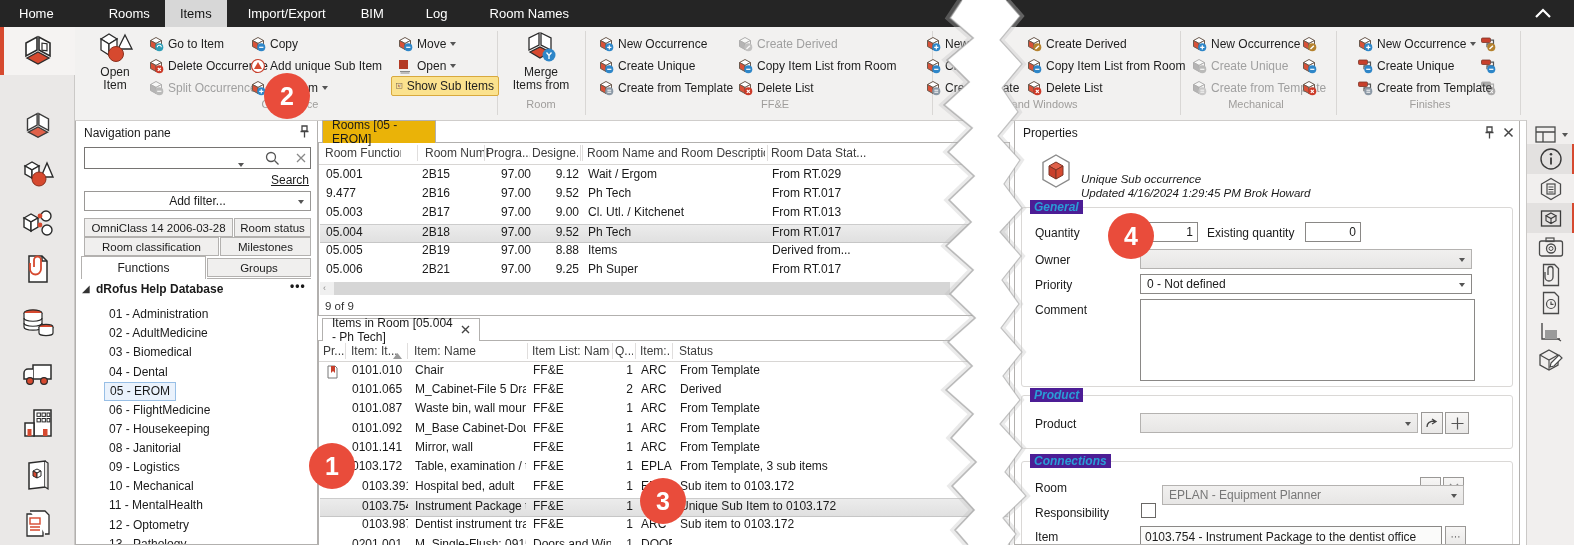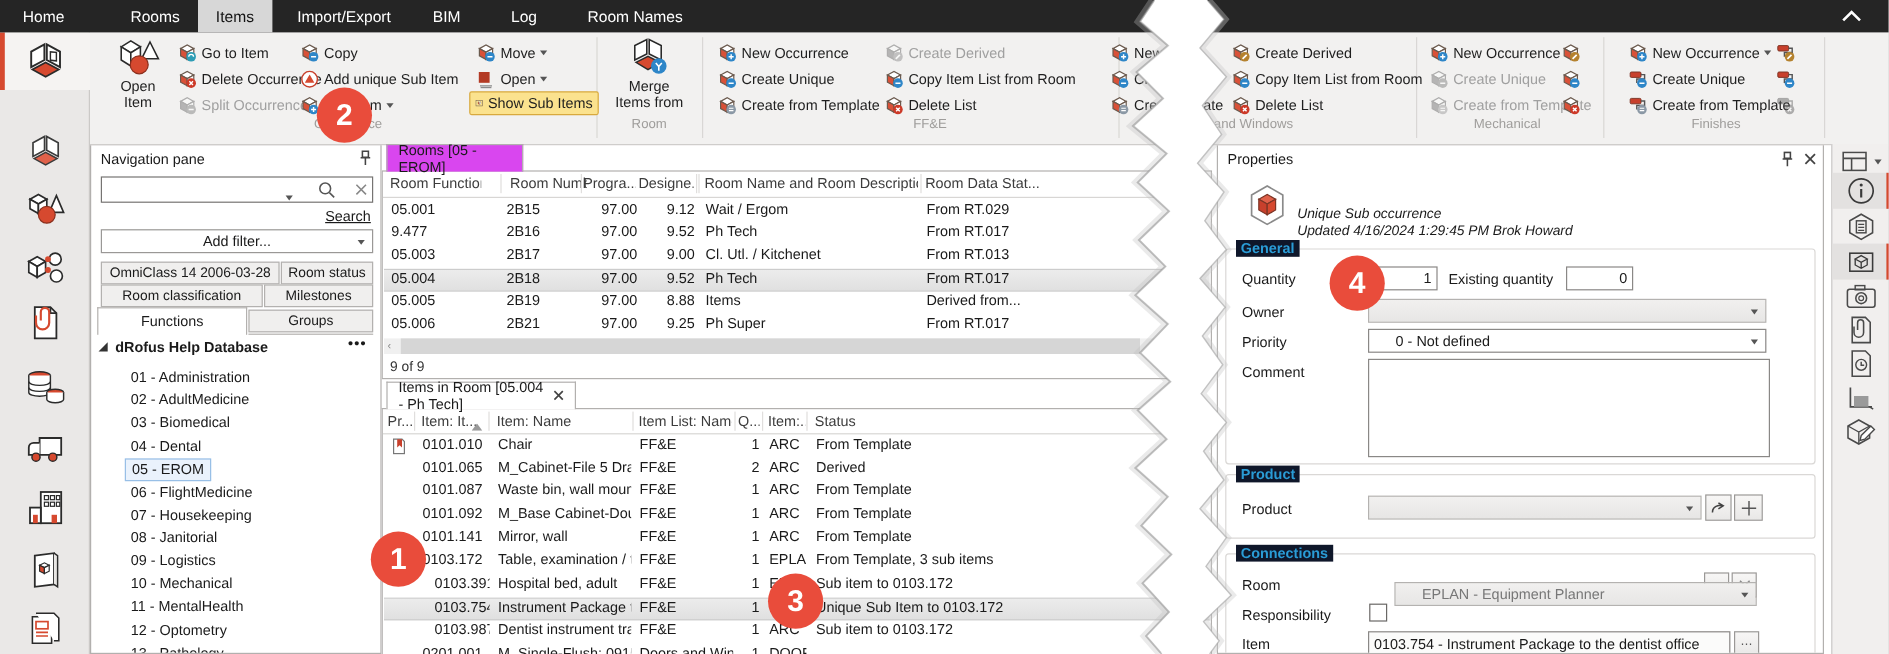--- a/index.html
+++ b/index.html
@@ -66,28 +66,28 @@
   .ic3 { left:95px; width:111px; } .ic4 { left:213px; width:78px; }
   .ic5 { left:293px; width:20px; text-align:right; } .ic6 { left:321px; width:31px; }
   .ic7 { left:360px; width:290px; }
 
   
   .sbtrack { position:absolute; background:#f0f0f0; }
   .sbthumb { position:absolute; background:#d6d6d6; }
 
   
   .group { position:absolute; border:1px solid #dad8d6; border-radius:3px; }
-  .grouplabel { position:absolute; top:-8px; left:8px; background:#0f172a; padding:0 4px;
-                color:#2a9cd6; font-weight:bold; font-size:12px; }
+  .grouplabel { position:absolute; top:-8px; left:8px; background:#4c1d95; padding:0 4px;
+                color:#2a9cd6; font-weight:bold; font-size:12px;font-style:italic; }
   .flabel { position:absolute; font-size:12px; color:#1a1a1a; }
   .tb { position:absolute; border:1px solid #8a8886; background:#fff; font:12px "Liberation Sans",sans-serif;
         padding:0 4px; color:#1a1a1a; }
   .tb.num { text-align:right; }
   .combo { position:absolute; border:1px solid #8a8886; background:#fff; display:flex; align-items:center;
-           padding:0 22px; font-size:12px; }
+           padding:0 6px; font-size:12px; }
   .combo.dis { background:linear-gradient(#f1f0ef,#e7e6e5); border-color:#b4b2b0; color:#777; }
   .combo .caret { position:absolute; right:6px; top:8px; }
   .sqbtn { position:absolute; border:1px solid #9a9896; background:linear-gradient(#f7f6f5,#e9e8e7);
            display:flex; align-items:center; justify-content:center; font-size:10px; color:#555; }
   .cbox { position:absolute; width:15px; height:15px; border:1px solid #6a6866; background:#fff; }
 
   
   .rtool { position:absolute; left:1526px; top:120px; width:48px; height:425px; background:#f1efee;
            border-left:1px solid #cbc9c7; z-index:2; }
   .rt-item { position:absolute; left:0; width:48px; height:30px; display:flex; align-items:center; justify-content:center; }
@@ -577,21 +577,21 @@
   <div class="tree-item" style="top:282px">06 - FlightMedicine</div>
   <div class="tree-item" style="top:301px">07 - Housekeeping</div>
   <div class="tree-item" style="top:320px">08 - Janitorial</div>
   <div class="tree-item" style="top:339px">09 - Logistics</div>
   <div class="tree-item" style="top:358px">10 - Mechanical</div>
   <div class="tree-item" style="top:377px">11 - MentalHealth</div>
   <div class="tree-item" style="top:397px">12 - Optometry</div>
   <div class="tree-item" style="top:416px">13 - Pathology</div>
 </div>
 
-<div class="ptab" style="left:322px; top:120px; width:114px; background:#d946ef; z-index:4">
+<div class="ptab" style="left:322px; top:120px; width:114px; background:#eab308; z-index:4">
   <span>Rooms [05 - EROM]</span>
 </div>
 <div class="panel" style="left:318px; top:142px; width:692px; height:174px; overflow:hidden">
   <div class="abs" style="left:0; top:0; width:690px; height:22px; border-bottom:1px solid #d8d6d4">
     <div class="th rc1" style="top:3px">Room Function #</div>
     <div class="th rc2" style="top:3px; left:106px">Room Number</div>
     <div class="th rc3" style="top:3px">Progra...</div>
     <div class="th rc4" style="top:3px">Designe...</div>
     <div class="th rc5" style="top:3px">Room Name and Room Description</div>
     <div class="th rc6" style="top:3px">Room Data Stat...</div>

